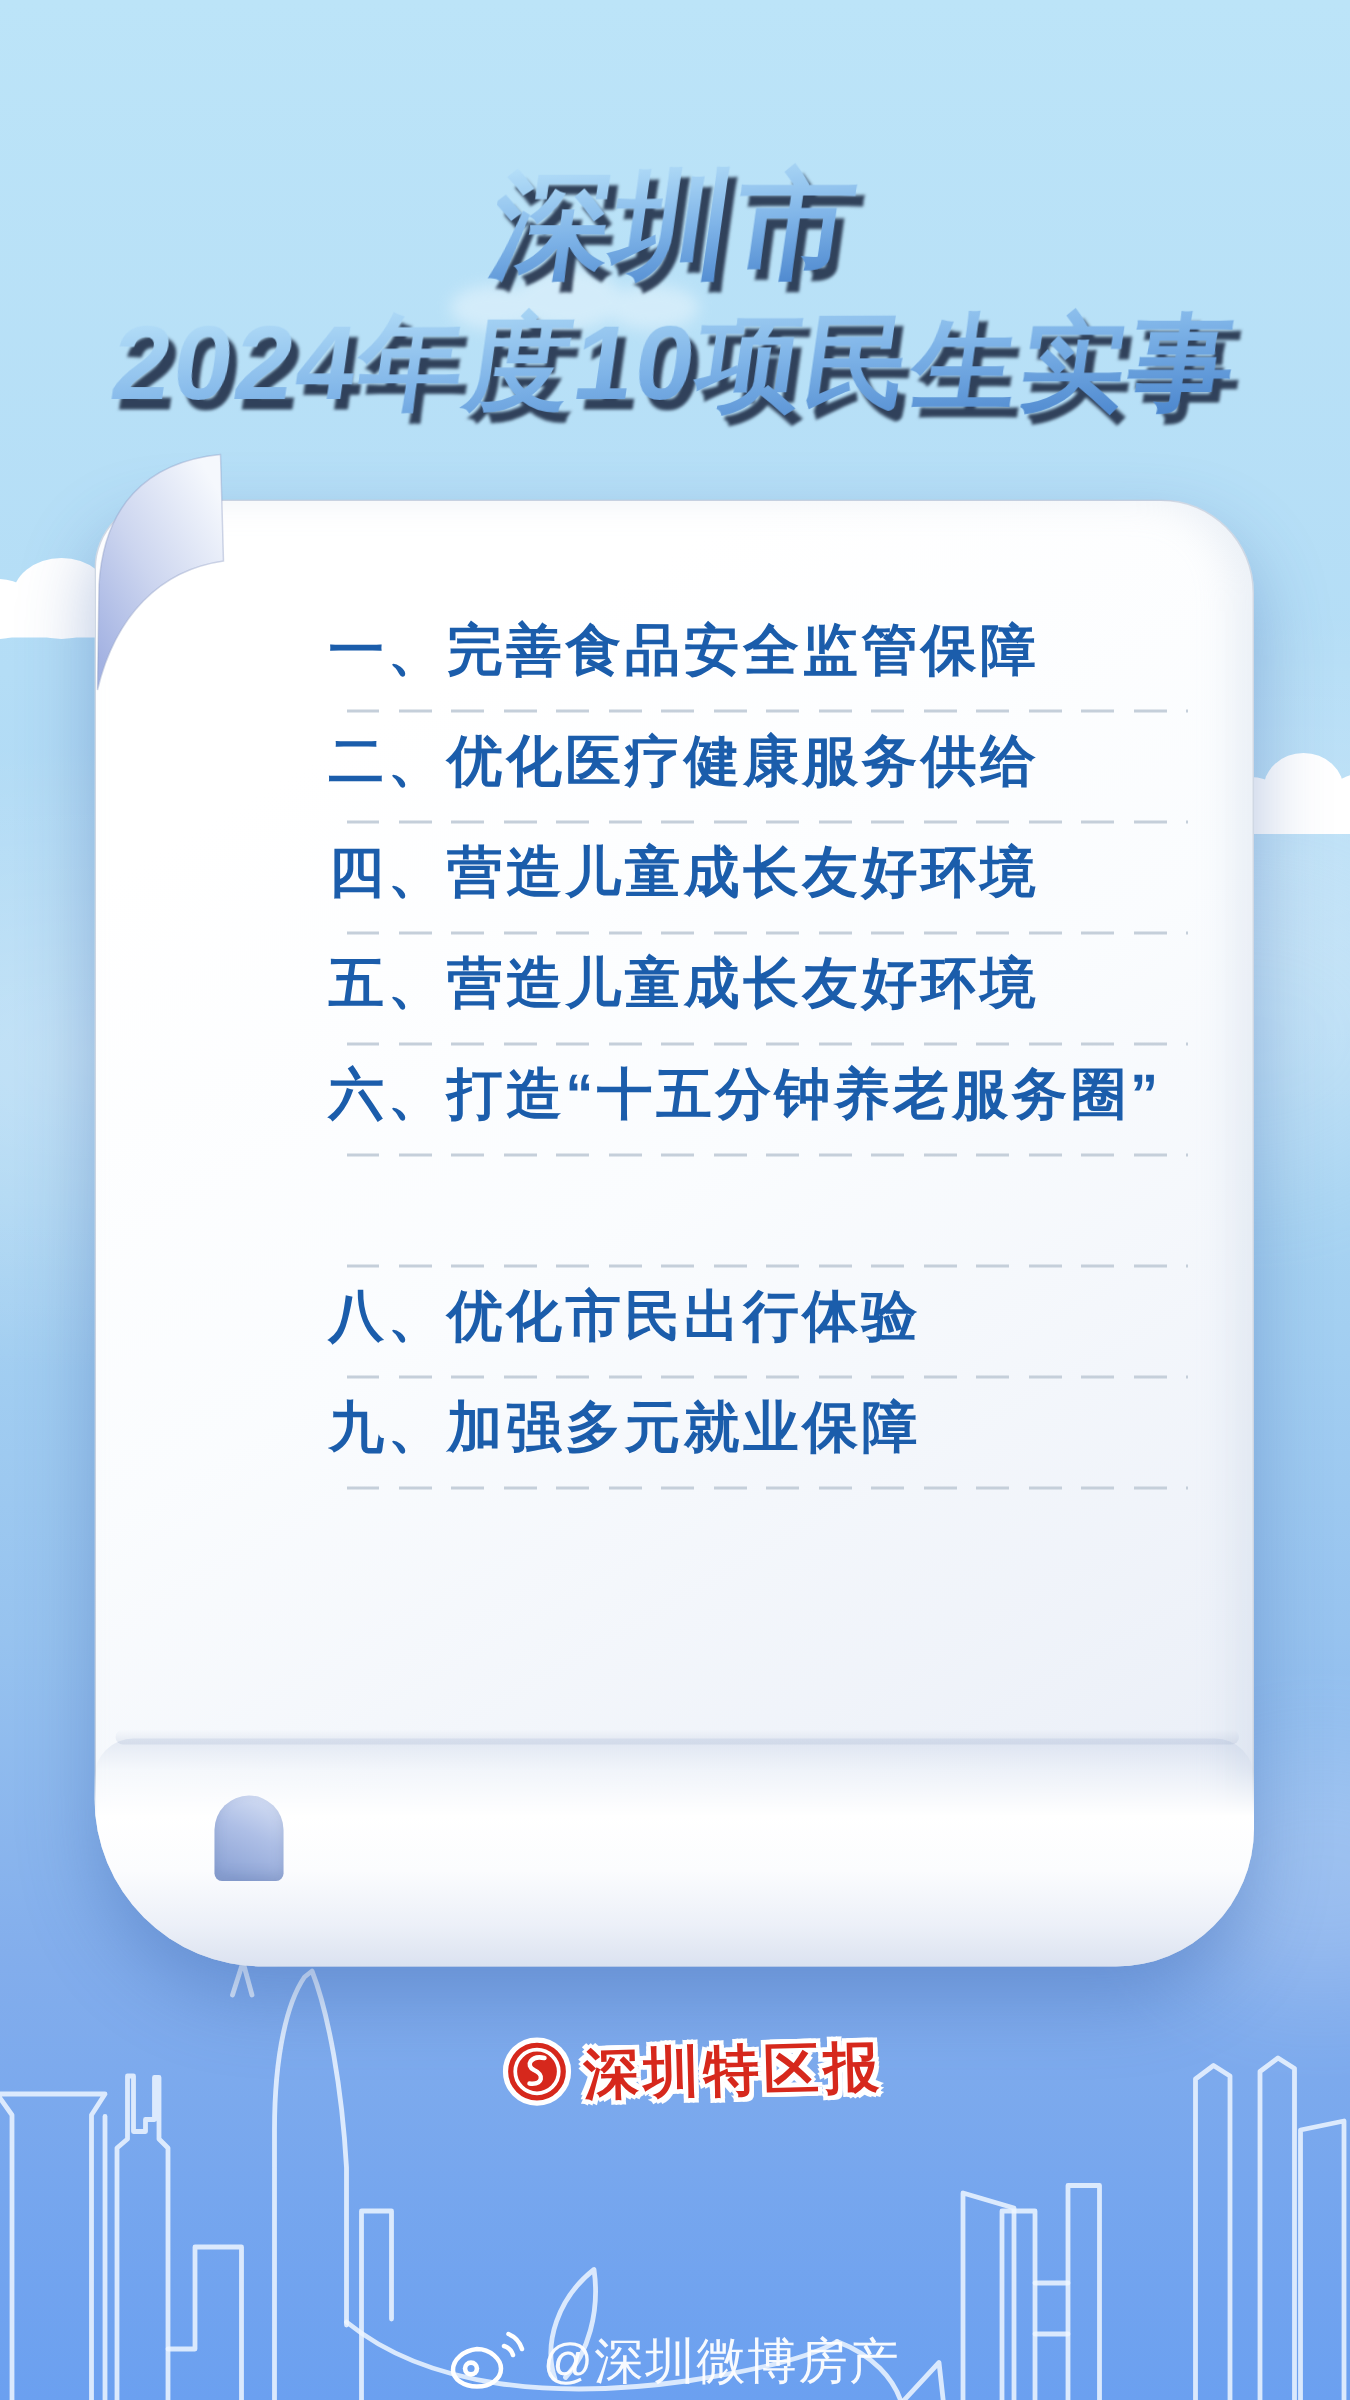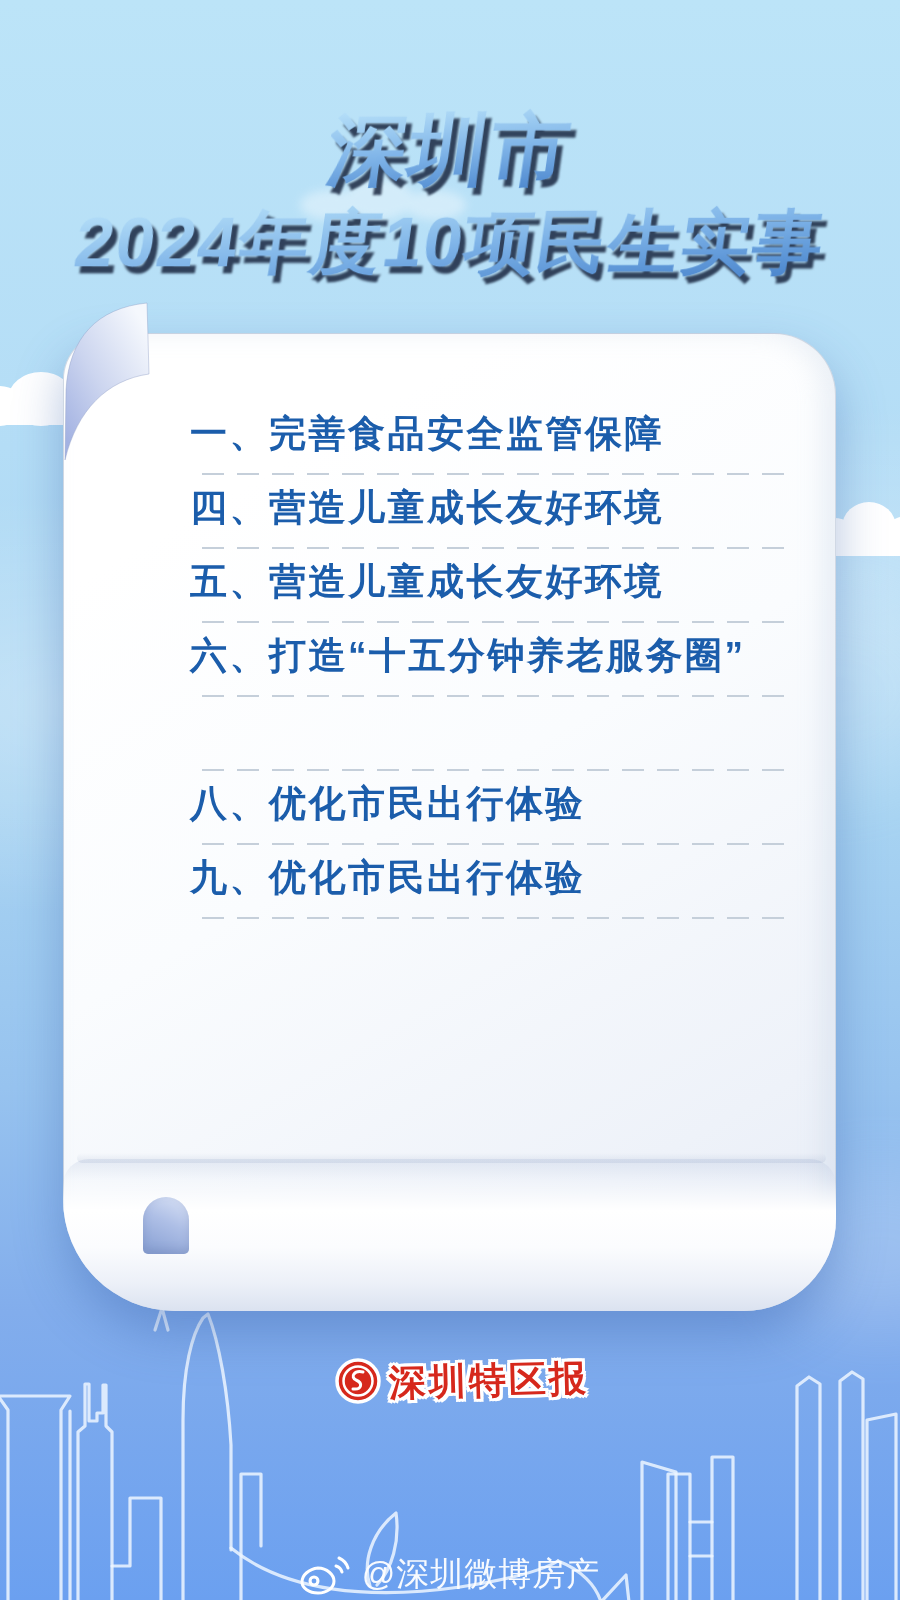--- a/index.html
+++ b/index.html
@@ -47,21 +47,21 @@
   }
   .roll-hole{
     position:absolute;left:80px;bottom:57px;width:46px;height:57px;
     border-radius:23px 23px 5px 5px;
     background:linear-gradient(205deg,#d3ddf3 8%,#aebfe6 45%,#8da4d6 90%);
     box-shadow:inset 0 -4px 8px rgba(90,110,160,.25);
   }
   .curl{position:absolute;left:-2px;top:-33px;}
   
   .scroll-list{position:absolute;left:127px;top:74px;width:612px;}
-  .row{position:relative;height:74px;}
+  .row{position:relative;height:74px;margin-left:29px;}
   .row-text{
     position:absolute;left:0;top:2px;white-space:nowrap;
     font-size:37px;font-weight:900;color:#1b5dab;letter-spacing:2.5px;
   }
   .sep{
     position:absolute;left:12px;right:10px;bottom:6px;height:2px;
     background:repeating-linear-gradient(90deg,#c5cfda 0 22px,rgba(0,0,0,0) 22px 35px);
   }
   
   .skyline{position:absolute;left:0;top:1280px;}
@@ -69,21 +69,21 @@
   .pub-logo{position:absolute;left:0;top:1356px;width:100%;display:flex;justify-content:center;align-items:center;gap:8px;
     transform:translateX(12px);}
   .pub-text{
     font-family:"DejaVu Serif","Liberation Serif",serif;
     font-size:37px;font-weight:900;color:#d6281c;letter-spacing:3px;transform:rotate(-1.5deg);
     text-shadow:
       -3px -3px 0 #fff, 3px -3px 0 #fff, -3px 3px 0 #fff, 3px 3px 0 #fff,
       -3px 0 0 #fff, 3px 0 0 #fff, 0 -3px 0 #fff, 0 3px 0 #fff;
   }
   
-  .watermark{position:absolute;left:0;top:1552px;width:100%;display:flex;justify-content:center;align-items:center;gap:10px;}
+  .watermark{position:absolute;left:0;top:1552px;width:100%;display:flex;justify-content:center;gap:10px;}
   .wm-text{font-size:33px;color:#ffffff;opacity:.95;letter-spacing:1px;font-weight:400;}
 </style>
 </head>
 <body>
 
 <div class="poster">
 
   <div class="cloud" style="left:-30px;top:370px;width:170px;height:55px;">
     <b style="left:0;top:16px;width:56px;height:40px;"></b>
     <b style="left:38px;top:2px;width:66px;height:54px;"></b>
@@ -145,20 +145,24 @@
       </defs>
       <path d="M86,3 C36,8 8,38 5,90 L4,160 C16,110 46,80 88,74 Z" fill="url(#curlg)" stroke="rgba(140,155,195,.4)" stroke-width="1"></path>
     </svg>
 
     <div class="scroll-list">
   <div class="row">
     <div class="row-text">一、完善食品安全监管保障</div>
     <div class="sep"></div>
   </div>
 
+  <div class="row">
+    <div class="row-text">二、优化医疗健康服务供给</div>
+    <div class="sep"></div>
+  </div>
 
 
   <div class="row">
     <div class="row-text">四、营造儿童成长友好环境</div>
     <div class="sep"></div>
   </div>
 
   <div class="row">
     <div class="row-text">五、营造儿童成长友好环境</div>
     <div class="sep"></div>
@@ -172,21 +176,21 @@
   <div class="row">
     <div class="sep"></div>
   </div>
 
   <div class="row">
     <div class="row-text">八、优化市民出行体验</div>
     <div class="sep"></div>
   </div>
 
   <div class="row">
-    <div class="row-text">九、优化市民出行体验</div>
+    <div class="row-text">九、加强多元就业保障</div>
     <div class="sep"></div>
   </div>
 
 </div>
   </div>
 
   <div class="pub-logo">
     <svg width="46" height="46" viewBox="0 0 46 46">
       <circle cx="23" cy="23" r="21" fill="#d6281c" stroke="#ffffff" stroke-width="3.5"></circle>
       <circle cx="23" cy="23" r="14.5" fill="none" stroke="#ffffff" stroke-width="2.5"></circle>

